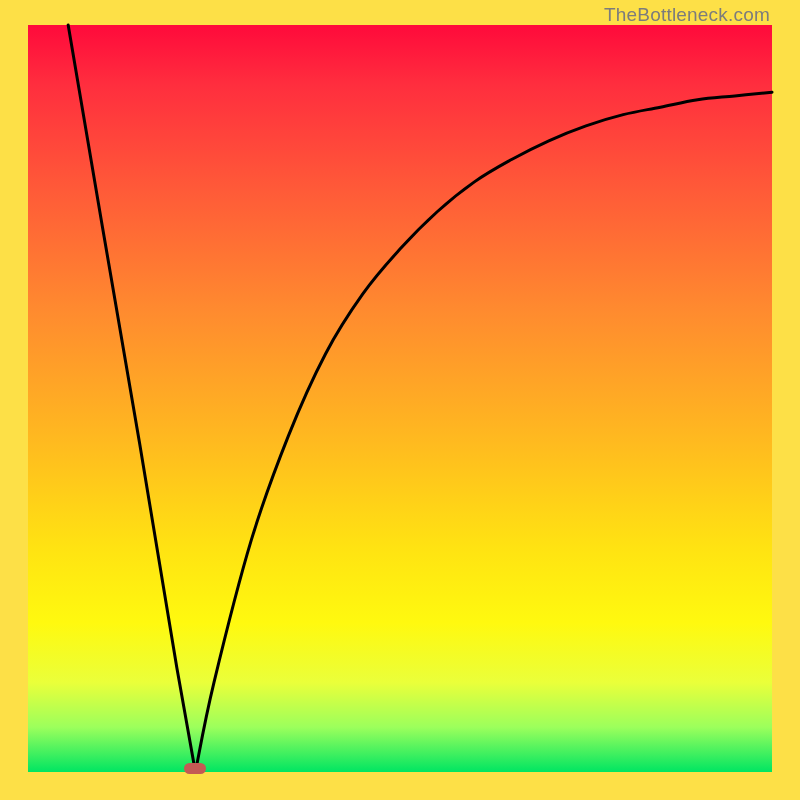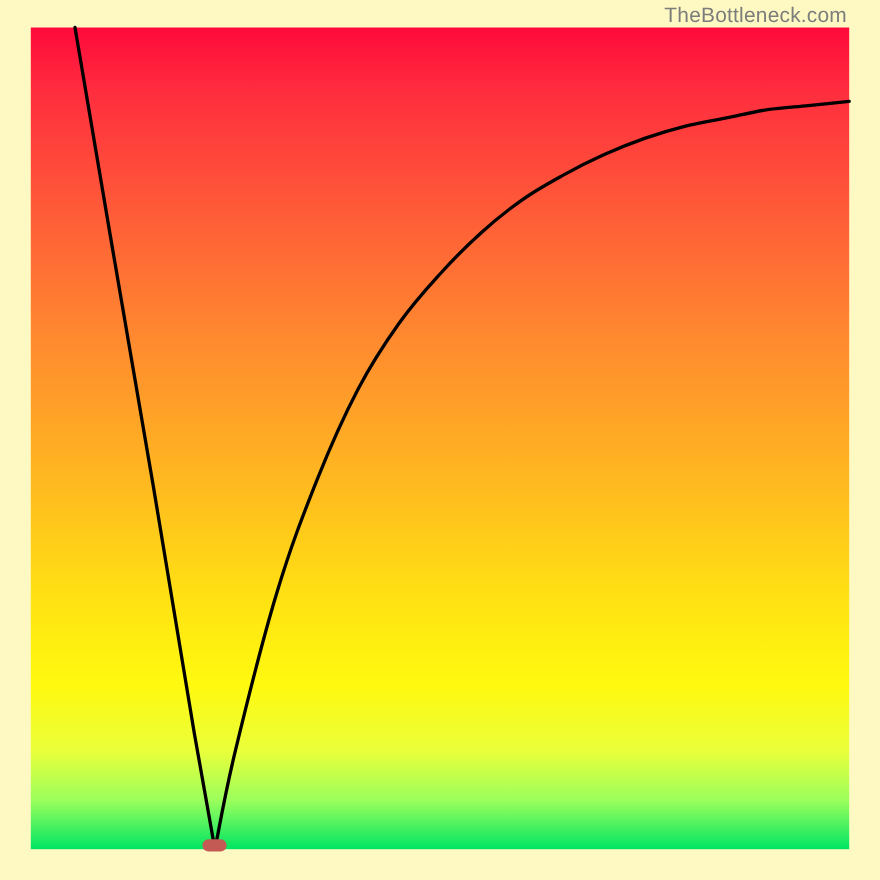--- a/index.html
+++ b/index.html
@@ -9,21 +9,21 @@
     height: 800px;
     overflow: hidden;
     background: #000;
     font-family: Arial, Helvetica, sans-serif;
   }
   .frame {
     position: absolute;
     left: 0; top: 0;
     width: 800px;
     height: 800px;
-    background: #fef9c3;
+    background: #fde047;
   }
   .plot {
     position: absolute;
     left: 28px;
     top: 25px;
     width: 744px;
     height: 747px;
     
     background: linear-gradient(
       to bottom,

